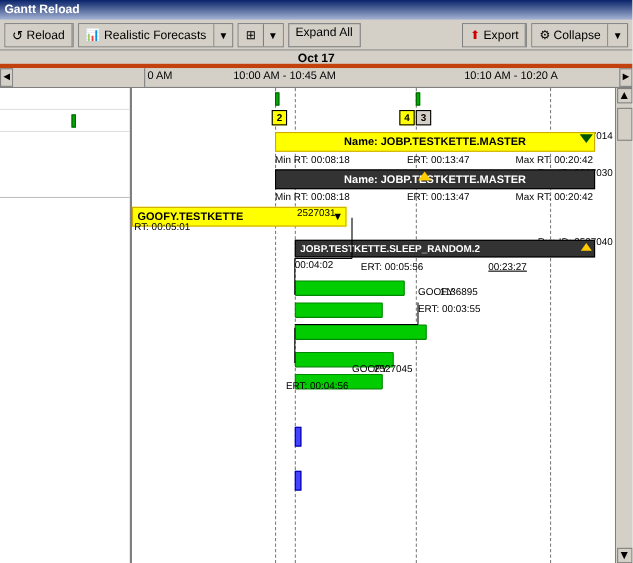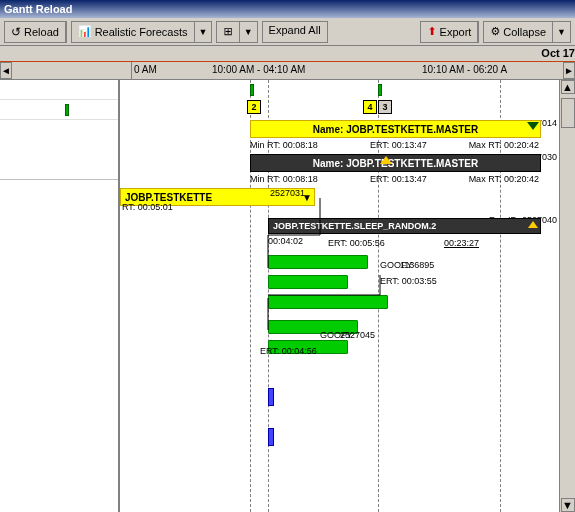--- a/index.html
+++ b/index.html
@@ -37,22 +37,22 @@
       display: flex;
       align-items: flex-start;
       gap: 3px;
       height: 22px;
       white-space: nowrap;
     }
 
     
     .date-header {
       background: #d4d0c8;
-      border-bottom: 1px solid #c2410c;
-      text-align: right;
+      border-bottom: 4px solid #c2410c;
+      text-align: center;
       padding: 1px 0;
       font-size: 11px;
       font-weight: bold;
       height: 16px;
     }
 
     
     .timeline-header {
       display: flex;
       border-bottom: 1px solid #808080;
@@ -293,22 +293,22 @@
 
 <div class="date-header">
   <span>Oct 17</span>
 </div>
 
 <div class="timeline-header">
   <div class="nav-arrow">◄</div>
   <div class="timeline-left-panel"></div>
   <div class="timeline-scale" style="position:relative; flex:1;">
     <span class="timeline-tick" style="left:2px; top:2px;">0 AM</span>
-    <span class="timeline-tick" style="left:80px; top:2px;">10:00 AM - 04:10 AM</span>
-    <span class="timeline-tick" style="left:290px; top:2px;">10:10 AM - 06:20 A</span>
+    <span class="timeline-tick" style="left:80px; top:2px;">10:00 AM - 10:45 AM</span>
+    <span class="timeline-tick" style="left:290px; top:2px;">10:10 AM - 10:20 A</span>
   </div>
   <div class="nav-arrow">►</div>
 </div>
 
 <div class="gantt-body">
 
   <div class="left-panel">
 
     <div style="height:20px; border-bottom:1px solid #e0e0e0;"></div>
     <div style="height:20px; border-bottom:1px solid #e0e0e0; position:relative;">
@@ -372,21 +372,21 @@
     </div>
 
     <div style="position:absolute; top:94px; left:130px; right:18px;">
       <span class="info-text" style="left:0;">Min RT: 00:08:18</span>
       <span class="info-text" style="left:120px;">ERT: 00:13:47</span>
       <span class="info-text" style="right:2px;">Max RT: 00:20:42</span>
     </div>
 
     <div style="position:absolute; top:108px; left:0; width:200px; height:20px;">
       <div style="position:absolute; left:0; width:195px; height:18px; background:#ffff00; border:1px solid #ccaa00; display:flex; align-items:center;">
-        <span style="font-size:10px; font-weight:bold; padding-left:4px;">JOBP.TESTKETTE</span>
+        <span style="font-size:10px; font-weight:bold; padding-left:4px;">GOOFY.TESTKETTE</span>
         <span style="margin-left:auto; font-size:10px; padding-right:2px;">▼</span>
       </div>
     </div>
 
     <div style="position:absolute; top:108px; left:150px;">
       <span class="info-text">2527031</span>
     </div>
     <div style="position:absolute; top:120px; left:0;">
       <span class="info-text" style="left:2px; position:relative;">RT: 00:05:01</span>
     </div>

